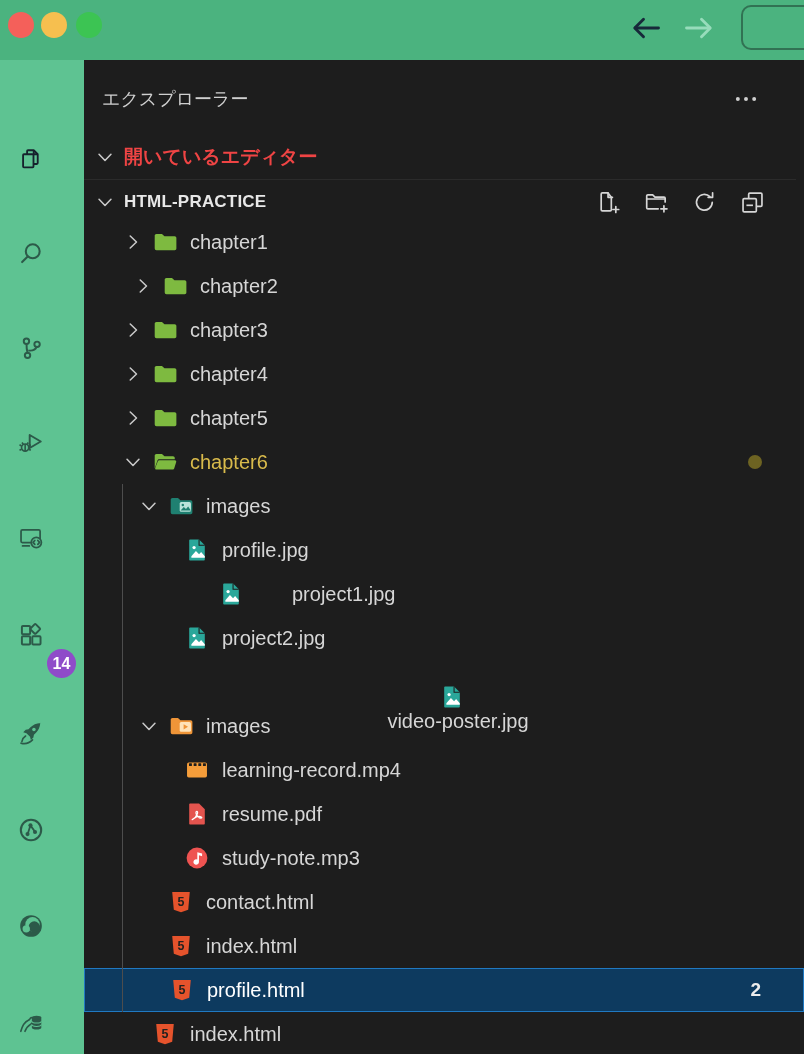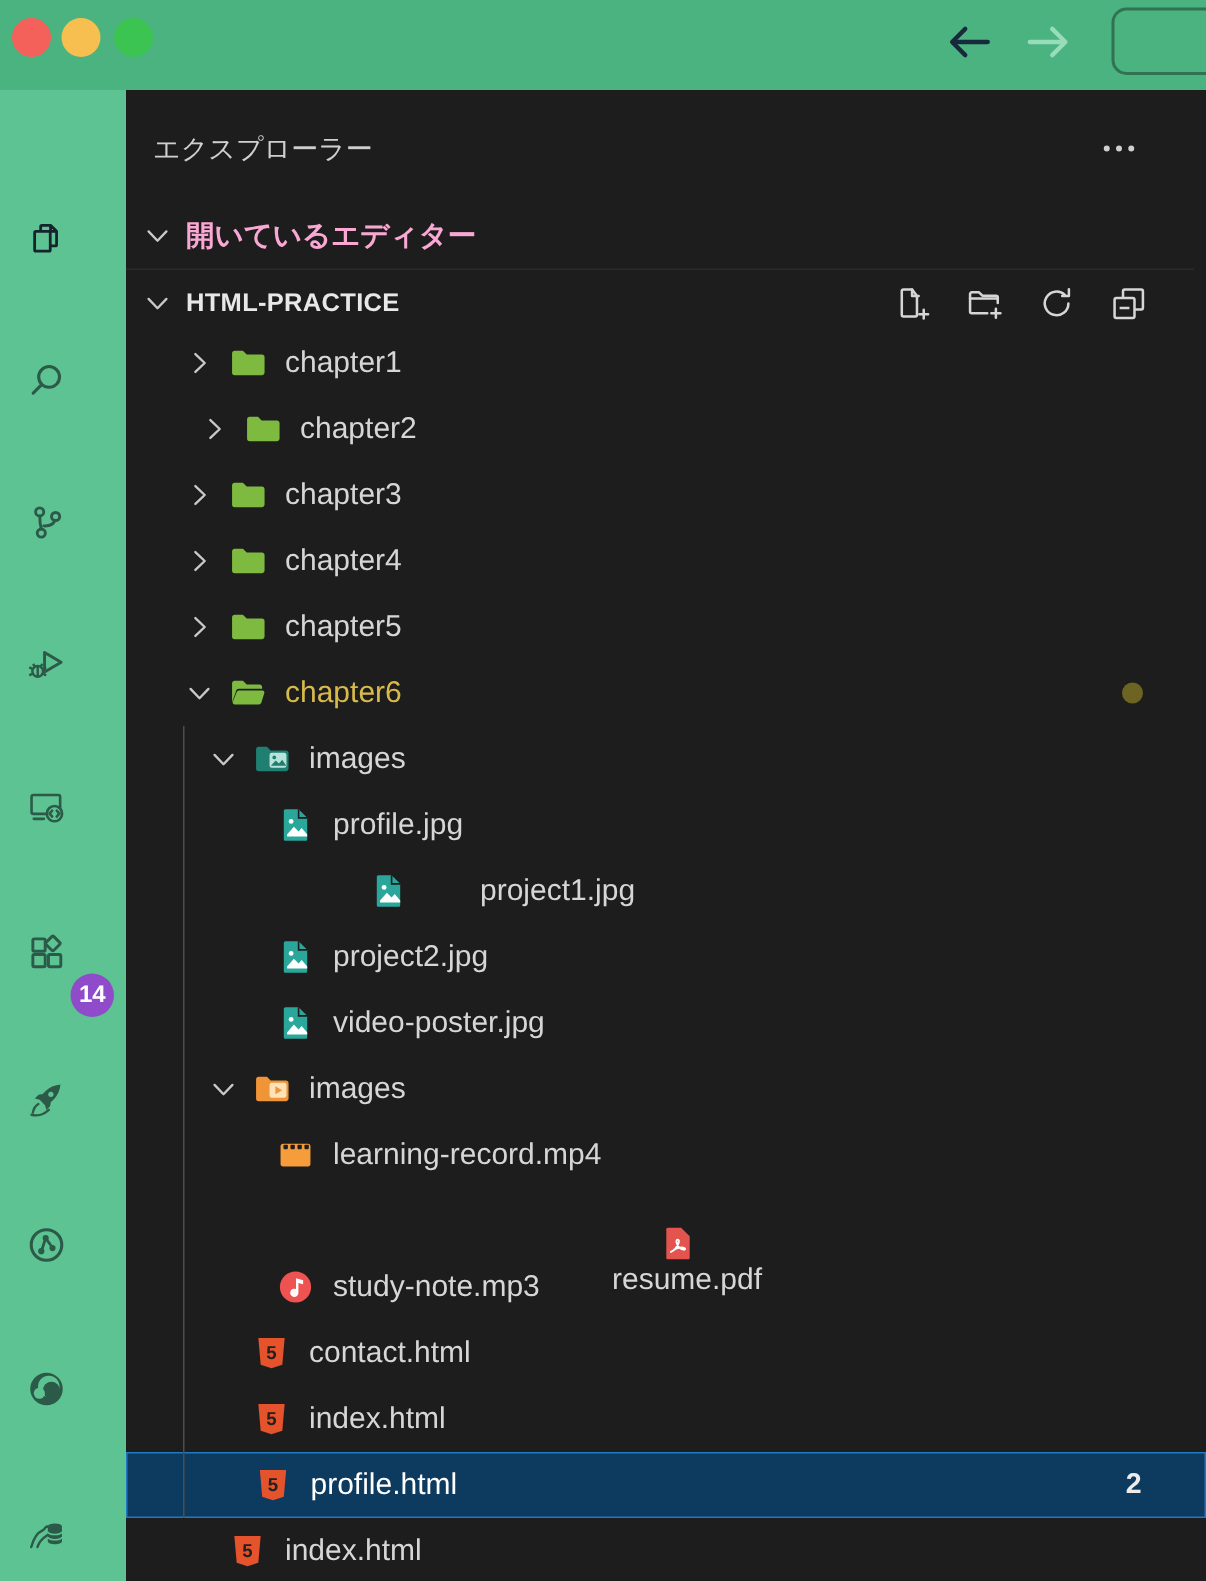--- a/index.html
+++ b/index.html
@@ -28,21 +28,21 @@
     background:#8f4bc9;color:#fff;font-size:16px;font-weight:700;
     display:flex;align-items:center;justify-content:center;margin-top:12px;}
   
   .sidebar{position:absolute;left:84px;top:60px;width:712px;height:994px;background:#1d1d1d;color:#d6d6d6;}
   .pane-head{height:70px;display:flex;align-items:center;padding:4px 36px 0 18px;
     font-size:18px;color:#cfcfcf;}
   .pane-head .sp{flex:1;}
   .pane-head .more{width:28px;height:28px;}
   .pane-head .more svg{width:28px;height:28px;display:block;}
   .sec{height:46px;display:flex;align-items:center;padding-left:10px;
-    font-weight:700;font-size:19px;color:#f9a8d4;border-bottom:1px solid #2b2b2b;box-sizing:border-box;}
+    font-weight:700;font-size:19px;color:#ef4444;border-bottom:1px solid #2b2b2b;box-sizing:border-box;}
   .proj{height:44px;display:flex;align-items:center;padding:0 30px 0 10px;
     font-weight:700;font-size:17px;color:#e8e8e8;letter-spacing:.2px;}
   .proj .actions{margin-left:auto;display:flex;gap:21px;align-items:center;}
   .hact{width:27px;height:27px;display:block;}
   .hact svg{width:27px;height:27px;display:block;}
   .twist{width:30px;height:24px;flex:none;display:flex;align-items:center;}
   .twist svg{width:22px;height:22px;display:block;}
   
   .tree{position:absolute;left:0;top:160px;width:720px;}
   .row{height:44px;display:flex;align-items:center;padding-right:42px;
@@ -304,21 +304,21 @@
         <span class="ficon">
           <svg viewBox="0 0 24 24">
             <path fill="#2aa79a" d="M4.8 3.3c0-.55.45-1 1-1h8.1l5.3 5.3v13.1c0 .55-.45 1-1 1H5.8c-.55 0-1-.45-1-1V3.3z"></path>
             <path d="M13.9 2.3v5.3h5.3" fill="none" stroke="#1d1d1d" stroke-width="1"></path>
             <circle cx="9.3" cy="9.8" r="1.5" fill="#ffffff"></circle>
             <path fill="#ffffff" d="M6.8 17.8l4.2-4.8 2.9 3 1.9-2.1 3.4 3.9v1.3H6.8z"></path>
           </svg>
         </span>
         <span class="lbl">profile.jpg</span>
       </div>
-      <div class="row" style="padding-left: 96px; gap: 36px;">
+      <div class="row" style="padding-left: 68px; gap: 36px;">
         <span class="twist"></span>
         <span class="ficon">
           <svg viewBox="0 0 24 24">
             <path fill="#2aa79a" d="M4.8 3.3c0-.55.45-1 1-1h8.1l5.3 5.3v13.1c0 .55-.45 1-1 1H5.8c-.55 0-1-.45-1-1V3.3z"></path>
             <path d="M13.9 2.3v5.3h5.3" fill="none" stroke="#1d1d1d" stroke-width="1"></path>
             <circle cx="9.3" cy="9.8" r="1.5" fill="#ffffff"></circle>
             <path fill="#ffffff" d="M6.8 17.8l4.2-4.8 2.9 3 1.9-2.1 3.4 3.9v1.3H6.8z"></path>
           </svg>
         </span>
         <span class="lbl">project1.jpg</span>
@@ -328,21 +328,21 @@
         <span class="ficon">
           <svg viewBox="0 0 24 24">
             <path fill="#2aa79a" d="M4.8 3.3c0-.55.45-1 1-1h8.1l5.3 5.3v13.1c0 .55-.45 1-1 1H5.8c-.55 0-1-.45-1-1V3.3z"></path>
             <path d="M13.9 2.3v5.3h5.3" fill="none" stroke="#1d1d1d" stroke-width="1"></path>
             <circle cx="9.3" cy="9.8" r="1.5" fill="#ffffff"></circle>
             <path fill="#ffffff" d="M6.8 17.8l4.2-4.8 2.9 3 1.9-2.1 3.4 3.9v1.3H6.8z"></path>
           </svg>
         </span>
         <span class="lbl">project2.jpg</span>
       </div>
-      <div class="row" style="padding-left: 70px;">
+      <div class="row" style="padding-left: 70px; flex-direction: column;">
         <span class="twist"></span>
         <span class="ficon">
           <svg viewBox="0 0 24 24">
             <path fill="#2aa79a" d="M4.8 3.3c0-.55.45-1 1-1h8.1l5.3 5.3v13.1c0 .55-.45 1-1 1H5.8c-.55 0-1-.45-1-1V3.3z"></path>
             <path d="M13.9 2.3v5.3h5.3" fill="none" stroke="#1d1d1d" stroke-width="1"></path>
             <circle cx="9.3" cy="9.8" r="1.5" fill="#ffffff"></circle>
             <path fill="#ffffff" d="M6.8 17.8l4.2-4.8 2.9 3 1.9-2.1 3.4 3.9v1.3H6.8z"></path>
           </svg>
         </span>
         <span class="lbl">video-poster.jpg</span>
@@ -370,21 +370,21 @@
             <g fill="#1d1d1d">
               <rect x="4.6" y="5.7" width="2.7" height="2.7" rx=".5"></rect>
               <rect x="8.9" y="5.7" width="2.7" height="2.7" rx=".5"></rect>
               <rect x="13.2" y="5.7" width="2.7" height="2.7" rx=".5"></rect>
               <rect x="17.5" y="5.7" width="2.7" height="2.7" rx=".5"></rect>
             </g>
           </svg>
         </span>
         <span class="lbl">learning-record.mp4</span>
       </div>
-      <div class="row" style="padding-left: 70px; flex-direction: column;">
+      <div class="row" style="padding-left: 70px;">
         <span class="twist"></span>
         <span class="ficon">
           <svg viewBox="0 0 24 24">
             <path fill="#e4544e" d="M4.8 3.3c0-.55.45-1 1-1h8.1l5.3 5.3v13.1c0 .55-.45 1-1 1H5.8c-.55 0-1-.45-1-1V3.3z"></path>
             <path d="M7.6 17.2c2-.9 3.9-3 4.8-5.6.35-1 .15-2-.6-2-.95 0-.95 1.5-.35 2.8.75 1.65 2.3 3.2 4 3.4 1.05.1 1.3-.55.5-1-1.35-.75-4.4-.2-6.1.9" fill="none" stroke="#ffffff" stroke-width="1.15" stroke-linecap="round"></path>
           </svg>
         </span>
         <span class="lbl">resume.pdf</span>
       </div>
       <div class="row" style="padding-left: 70px;">

